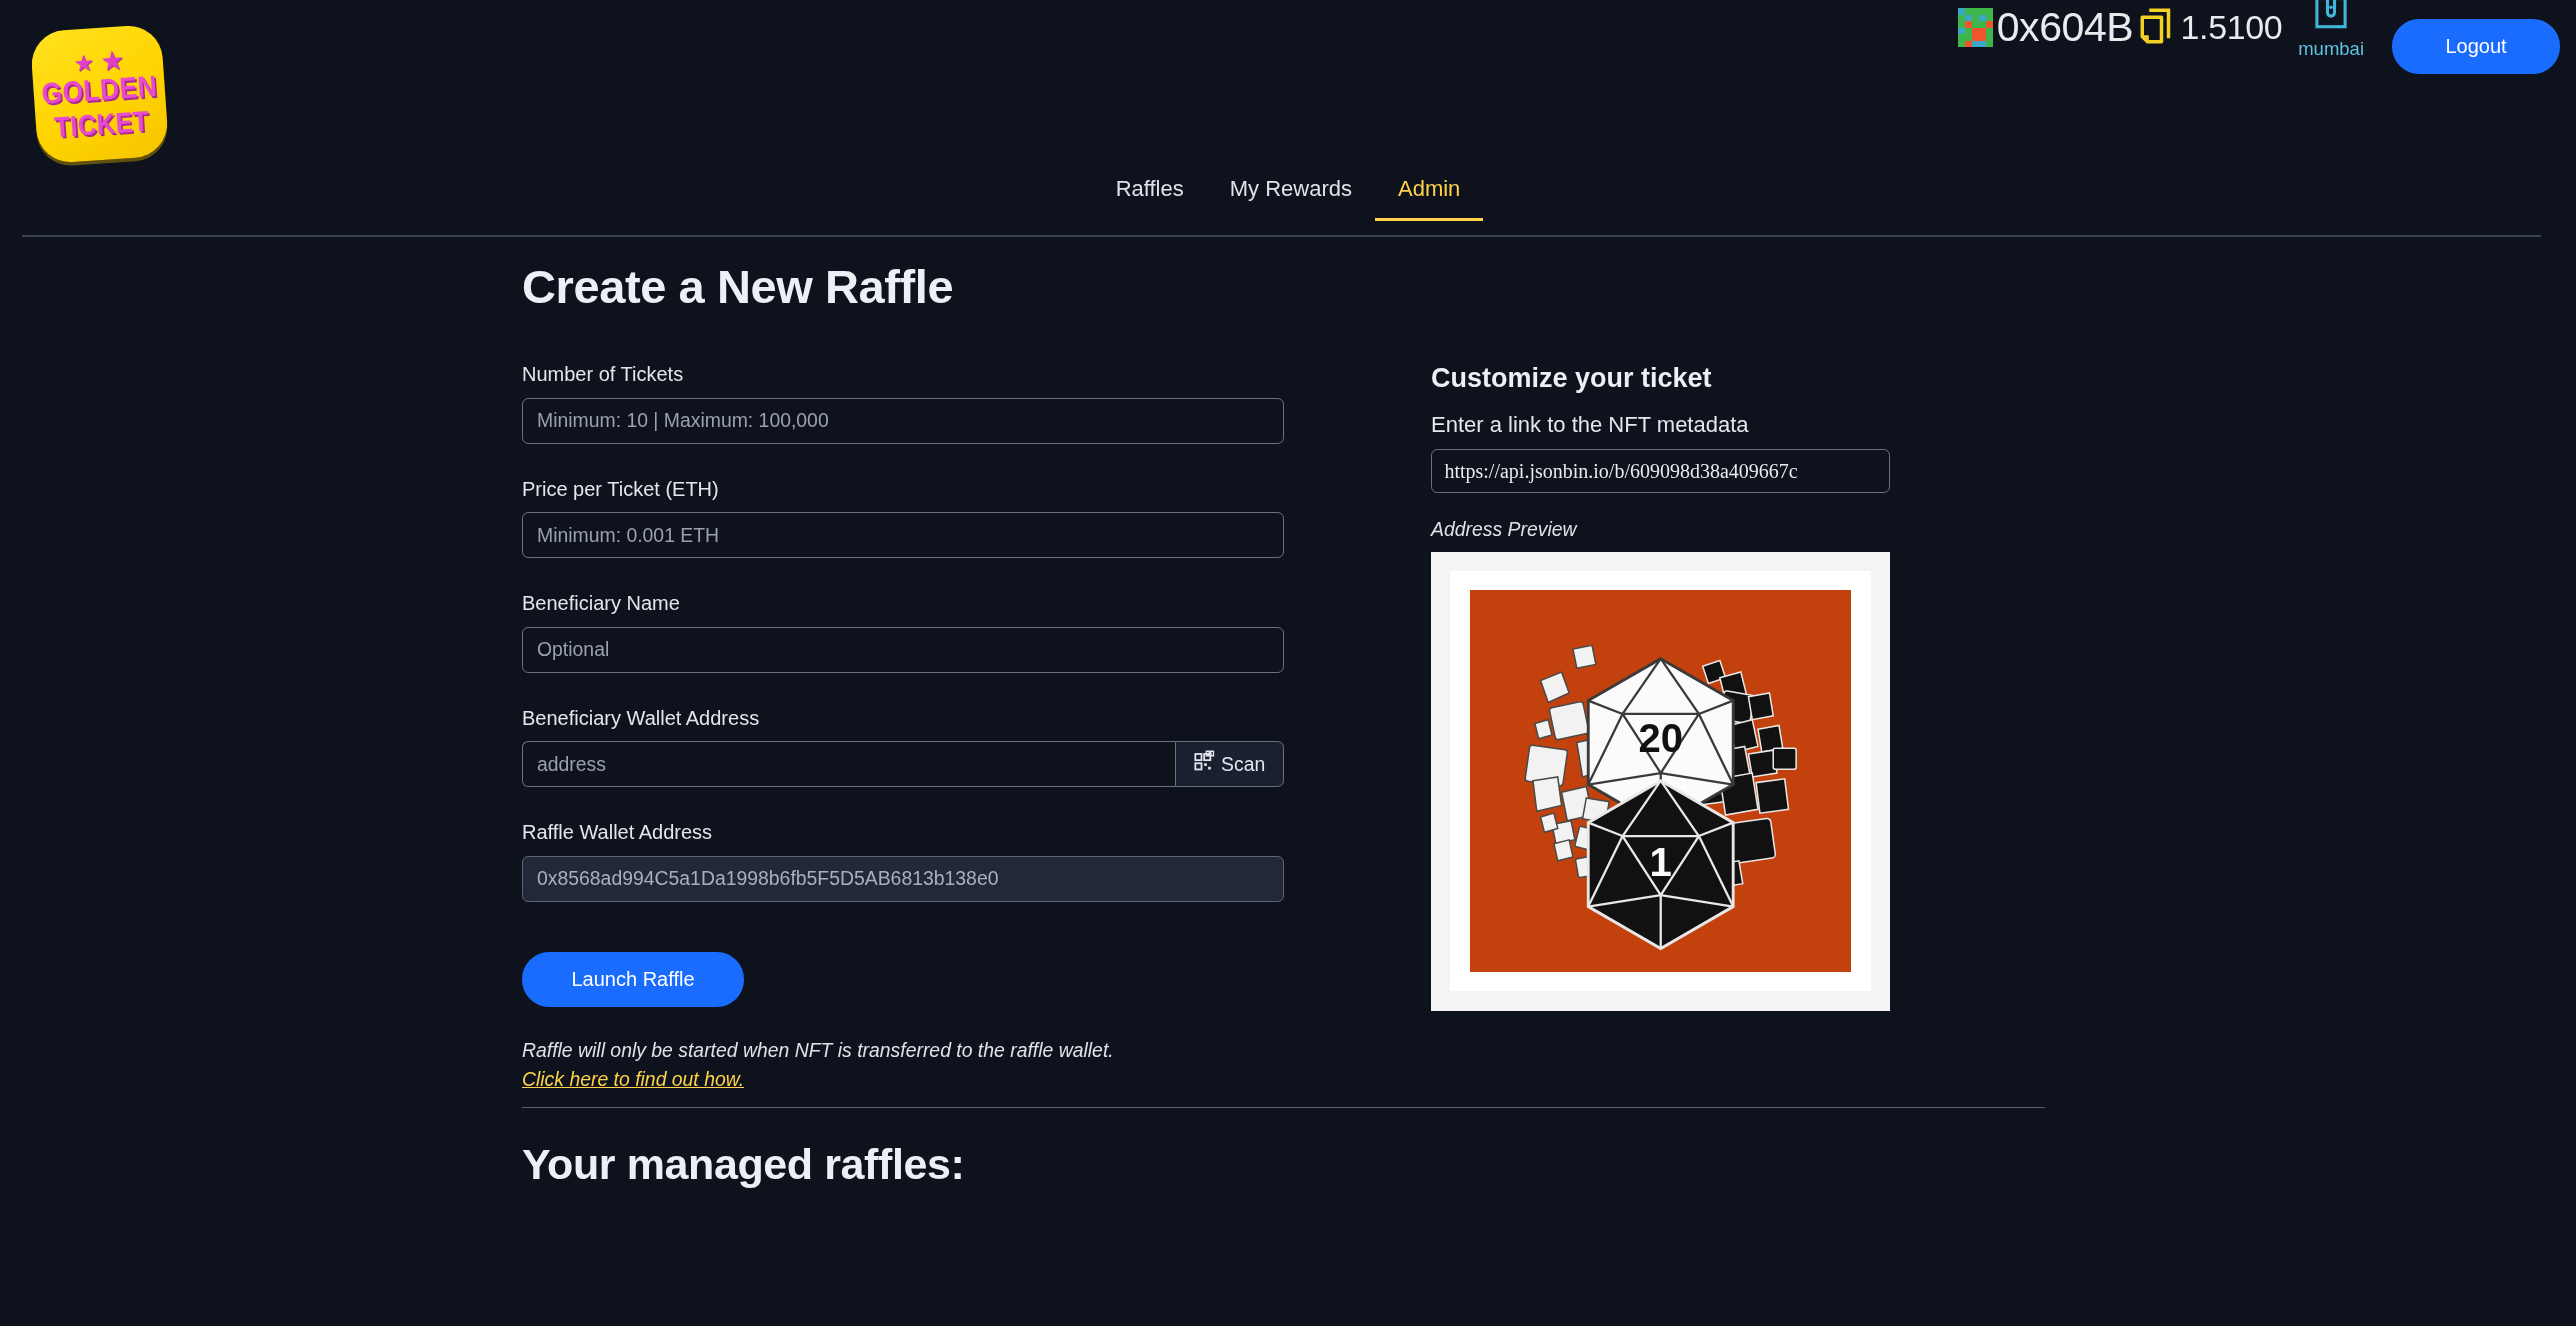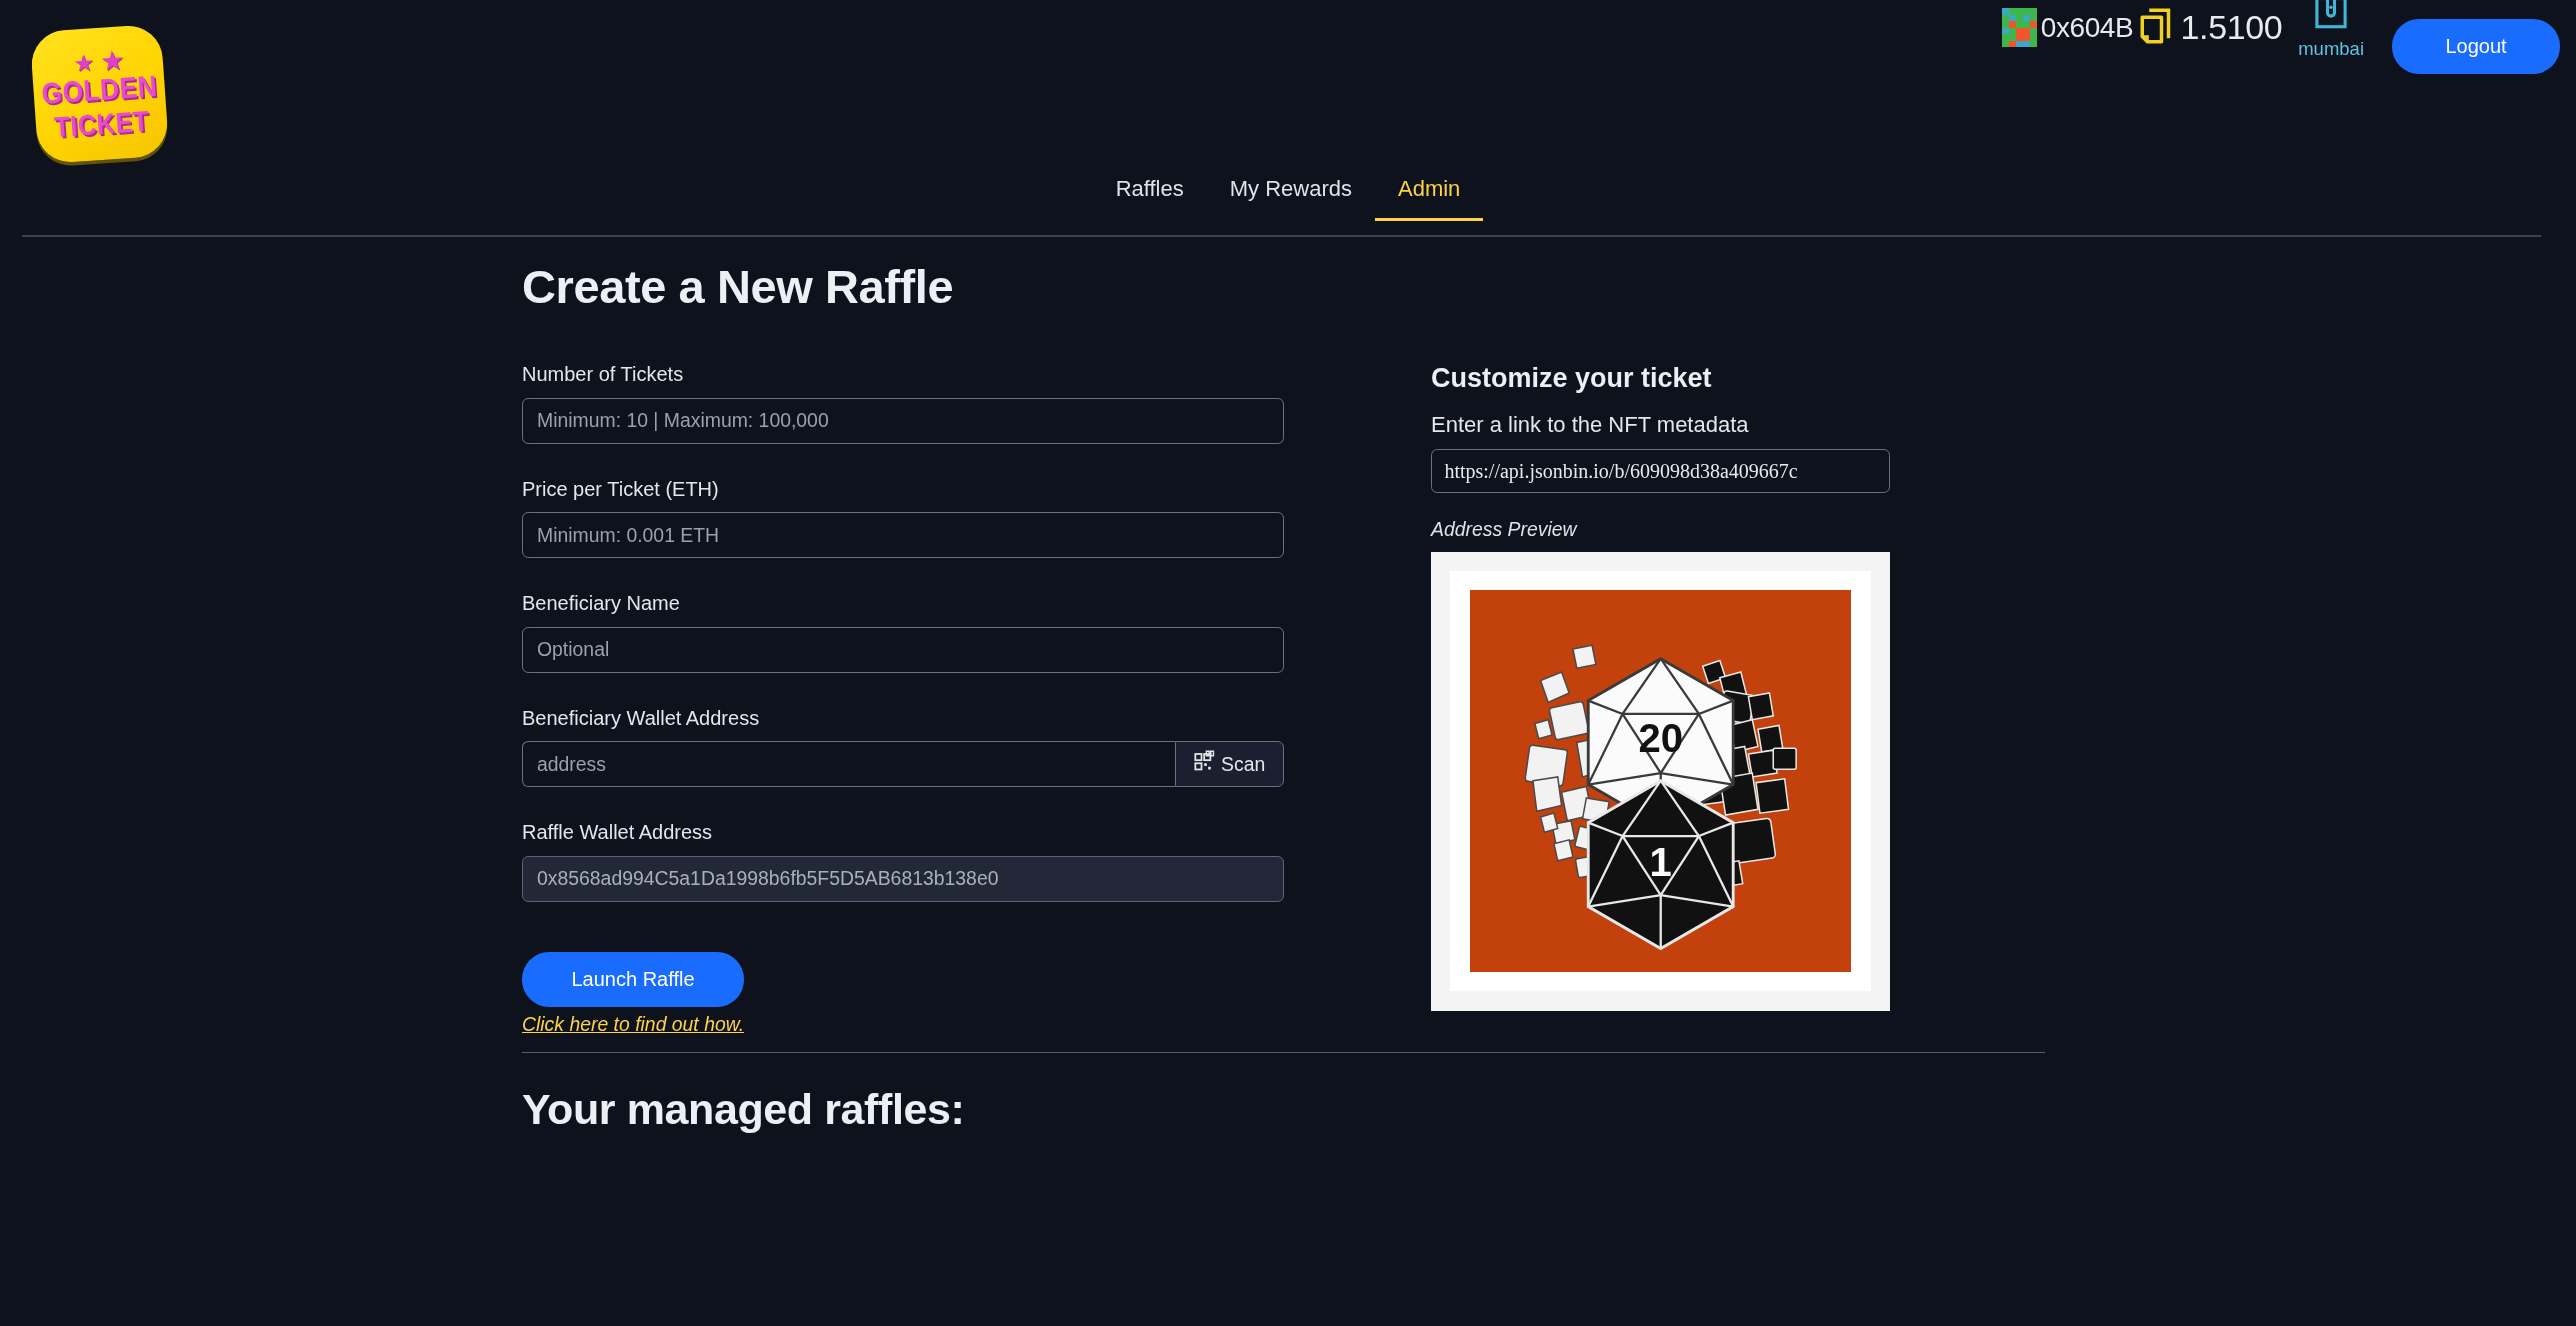--- a/index.html
+++ b/index.html
@@ -75,21 +75,21 @@
   .identicon {
     width: 35px; height: 39px;
     margin-right: 3.5px;
     display: grid;
     grid-template-columns: repeat(5, 1fr);
     grid-template-rows: repeat(6, 1fr);
     flex: none;
   }
   .addr-text {
     color: #e8eaee;
-    font-size: 28px;
+    font-size: 41px;
     font-weight: 400;
     letter-spacing: -0.4px;
     white-space: nowrap;
   }
   .ticket-icon { margin: 0 8.8px 0 3.5px; flex: none; }
   .balance-text {
     color: #e8eaee;
     font-size: 34px;
     font-weight: 400;
     letter-spacing: -0.4px;
@@ -442,20 +442,21 @@
         </div>
       </div>
 
       <div class="field">
         <div class="field-label">Raffle Wallet Address</div>
         <input class="input disabled" type="text" readonly="" placeholder="0x8568ad994C5a1Da1998b6fb5F5D5AB6813b138e0" style="">
       </div>
 
       <button class="launch-btn">Launch Raffle</button>
 
+      <div class="note">Raffle will only be started when NFT is transferred to the raffle wallet.</div>
       <a class="note-link">Click here to find out how.</a>
 
       <div class="section-rule"></div>
       <div class="section-title">Your managed raffles:</div>
     </div>
 
     <div class="col-right">
       <div class="right-title">Customize your ticket</div>
       <div class="right-sublabel">Enter a link to the NFT metadata</div>
       <input class="meta-input" type="text" value="https://api.jsonbin.io/b/609098d38a409667c" style="">

